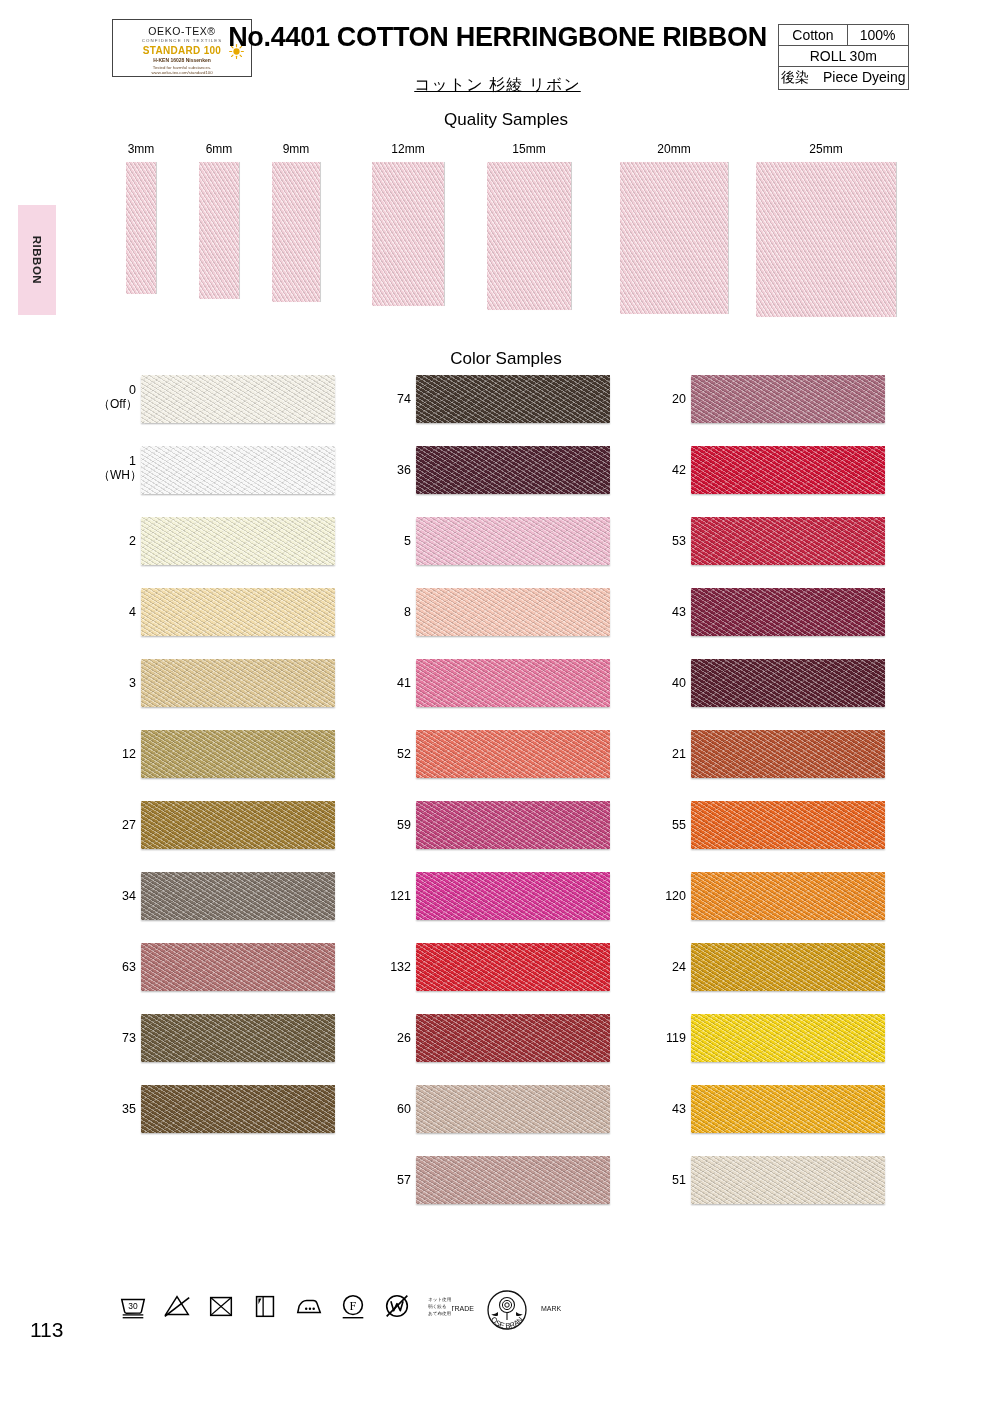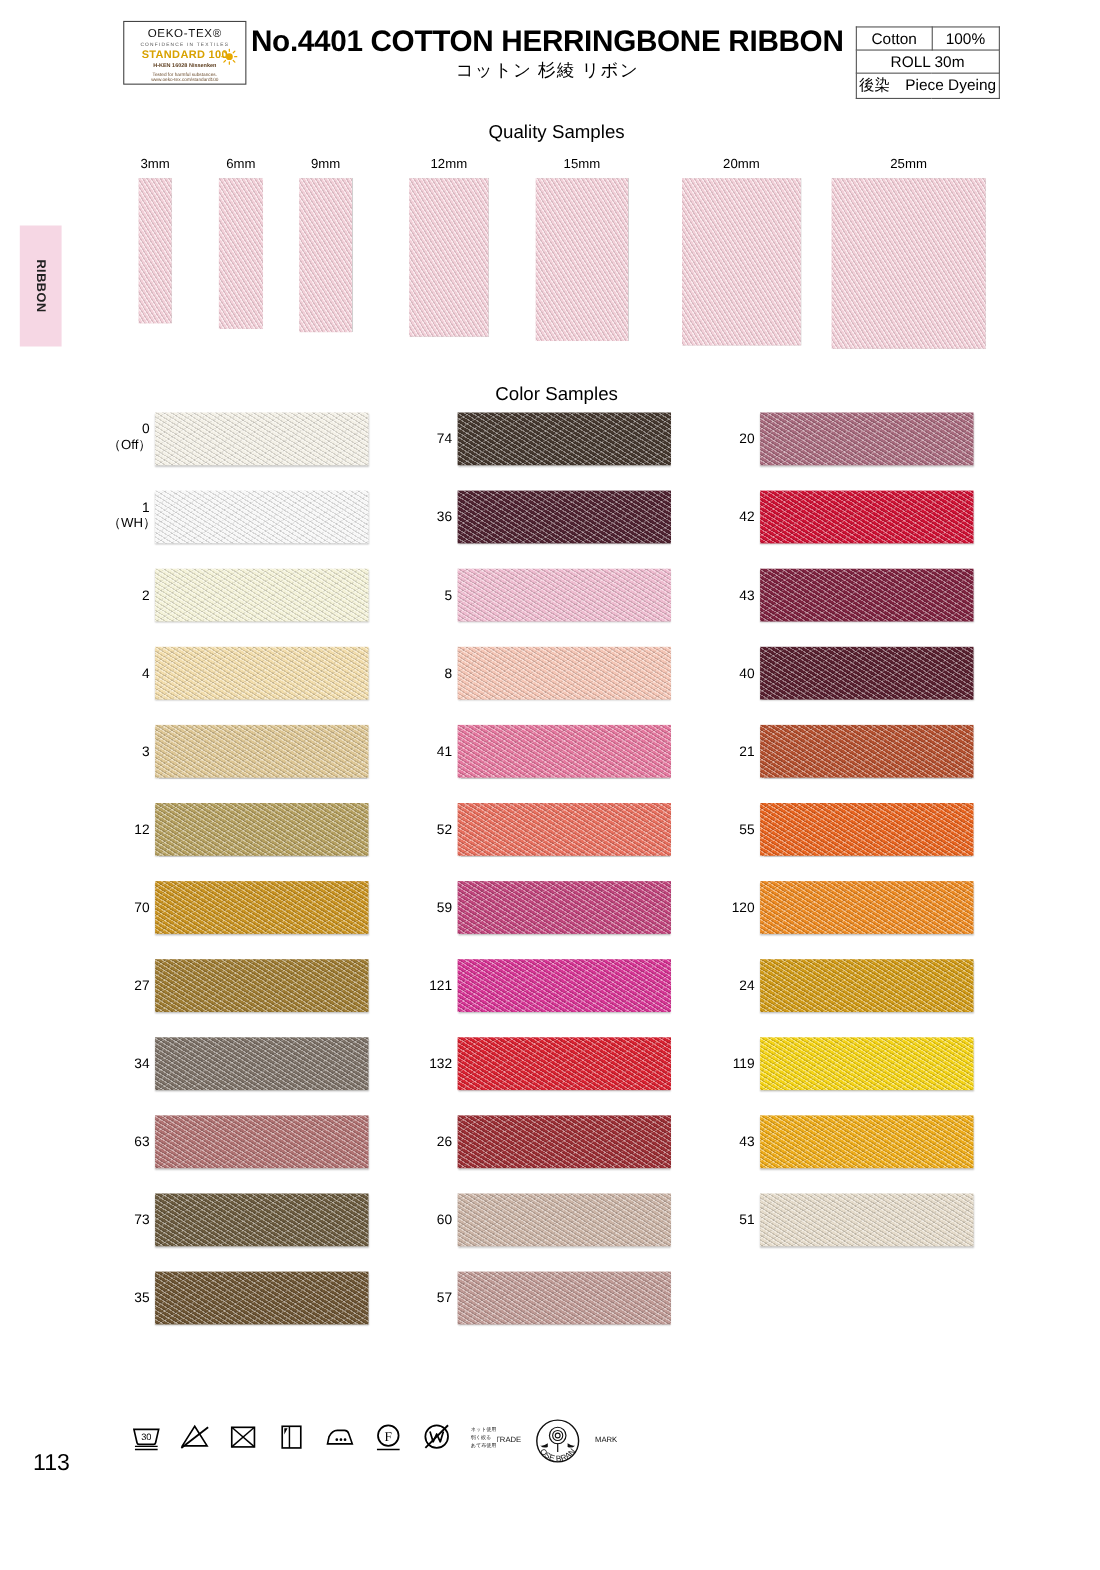--- a/index.html
+++ b/index.html
@@ -41,21 +41,21 @@
   #header {
     position: absolute;
     left: 0; top: 0;
     width: 1000px;
     height: 100px;
   }
   #oeko-box {
     position: absolute;
     left: 112px;
     top: 19px;
-    width: 112px;
+    width: 140px;
     height: 58px;
     border: 1px solid #444;
     background: #fff;
     box-sizing: border-box;
     text-align: center;
     padding-top: 5px;
   }
   #oeko-box .l1 {
     font-size: 10.5px;
     letter-spacing: 0.6px;
@@ -107,22 +107,23 @@
     text-align: center;
   }
   #main-title {
     font-size: 27px;
     font-weight: bold;
     letter-spacing: -0.3px;
     white-space: nowrap;
   }
   #sub-title {
     font-size: 16px;
-    margin-top: 1px;
+    margin-top: 22px;
     letter-spacing: 1px;
+    text-decoration: underline;
   }
 
   #spec-table {
     position: absolute;
     left: 778px;
     top: 24px;
     width: 122px;
     border-collapse: collapse;
     font-size: 14px;
   }
@@ -365,24 +366,20 @@
       </div>
       <div class="color-item">
         <div class="ci-label" style="top: 17px;">3</div>
         <div class="ci-swatch hb-h" style="background-color: rgb(222, 199, 149);"></div>
       </div>
       <div class="color-item">
         <div class="ci-label" style="top: 17px;">12</div>
         <div class="ci-swatch hb-h" style="background-color: rgb(181, 160, 96);"></div>
       </div>
       <div class="color-item">
-        <div class="ci-label" style="top: 17px;">70</div>
-        <div class="ci-swatch hb-h" style="background-color: rgb(201, 147, 33);"></div>
-      </div>
-      <div class="color-item">
         <div class="ci-label" style="top: 17px;">27</div>
         <div class="ci-swatch hb-h" style="background-color: rgb(158, 124, 51);"></div>
       </div>
       <div class="color-item">
         <div class="ci-label" style="top: 17px;">34</div>
         <div class="ci-swatch hb-h" style="background-color: rgb(125, 114, 104);"></div>
       </div>
       <div class="color-item">
         <div class="ci-label" style="top: 17px;">63</div>
         <div class="ci-swatch hb-h" style="background-color: rgb(176, 114, 114);"></div>
@@ -447,20 +444,24 @@
       </div>
     </div>
   <div class="color-col" id="col-2">
       <div class="color-item">
         <div class="ci-label" style="top: 17px;">20</div>
         <div class="ci-swatch hb-h" style="background-color: rgb(168, 107, 126);"></div>
       </div>
       <div class="color-item">
         <div class="ci-label" style="top: 17px;">42</div>
         <div class="ci-swatch hb-h" style="background-color: rgb(207, 18, 53);"></div>
+      </div>
+      <div class="color-item">
+        <div class="ci-label" style="top: 17px;">53</div>
+        <div class="ci-swatch hb-h" style="background-color: rgb(196, 36, 66);"></div>
       </div>
       <div class="color-item">
         <div class="ci-label" style="top: 17px;">43</div>
         <div class="ci-swatch hb-h" style="background-color: rgb(126, 35, 64);"></div>
       </div>
       <div class="color-item">
         <div class="ci-label" style="top: 17px;">40</div>
         <div class="ci-swatch hb-h" style="background-color: rgb(88, 32, 47);"></div>
       </div>
       <div class="color-item">

